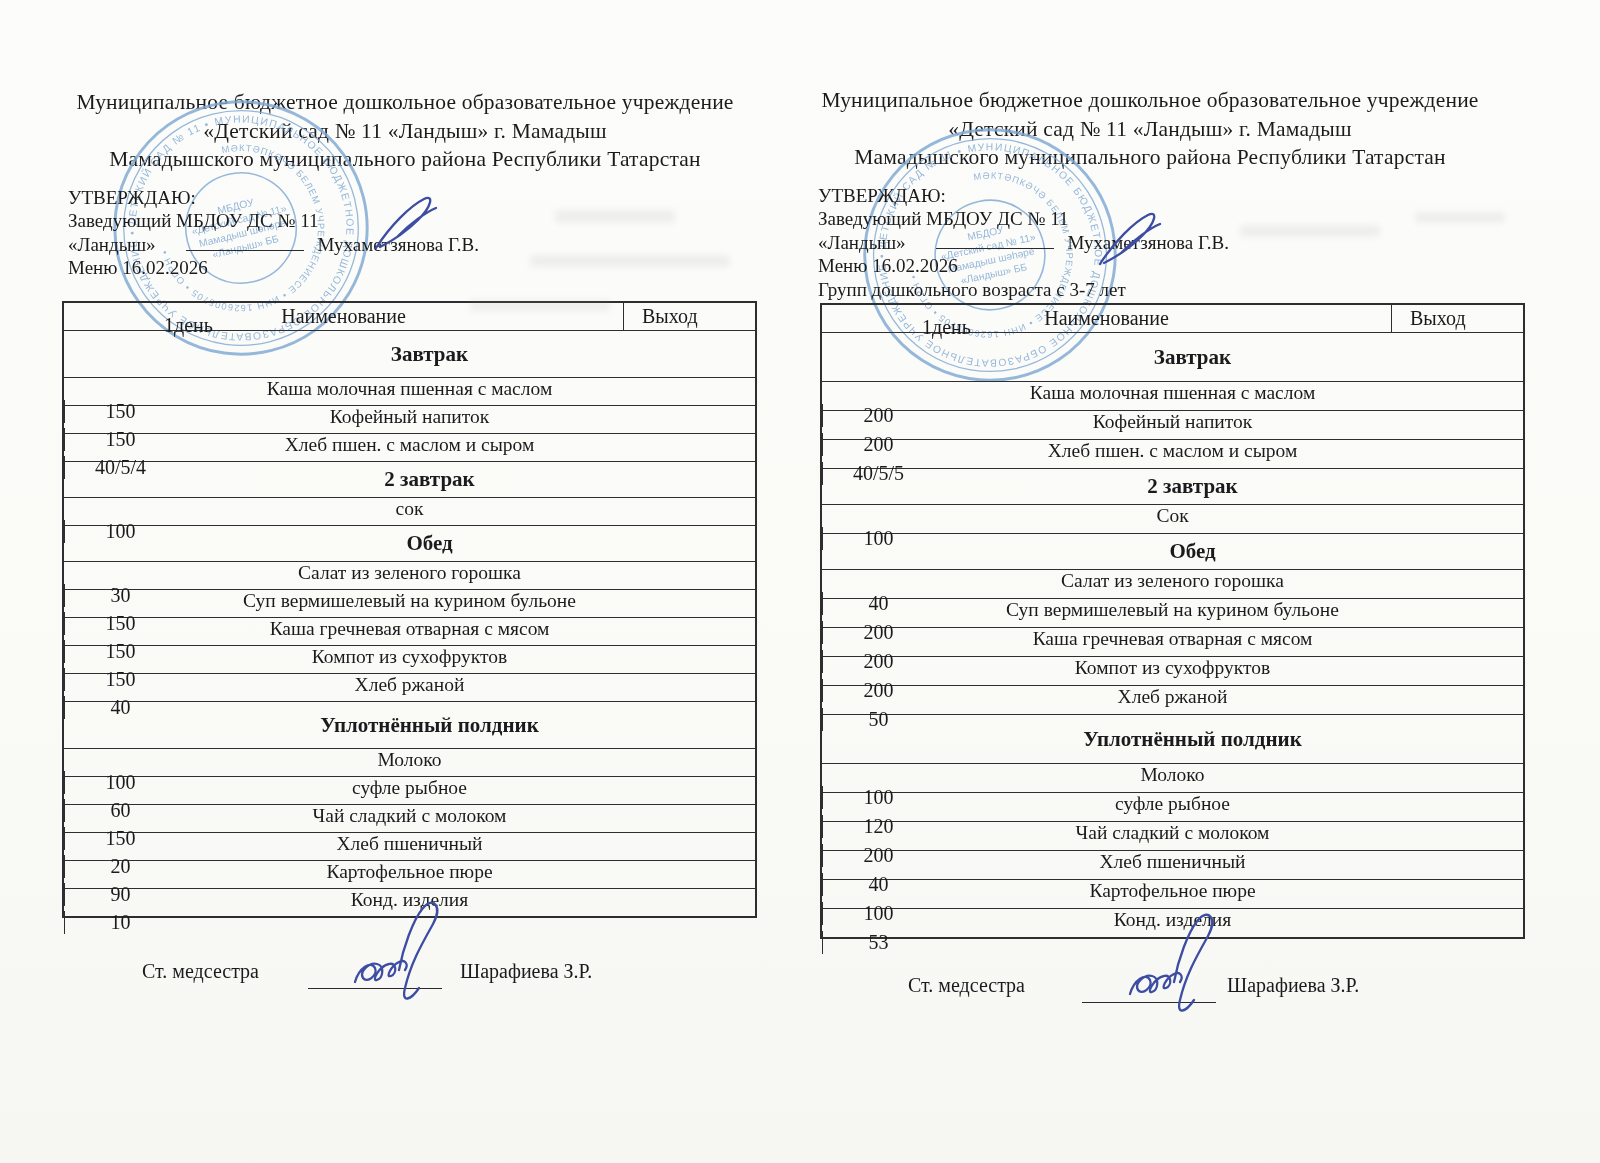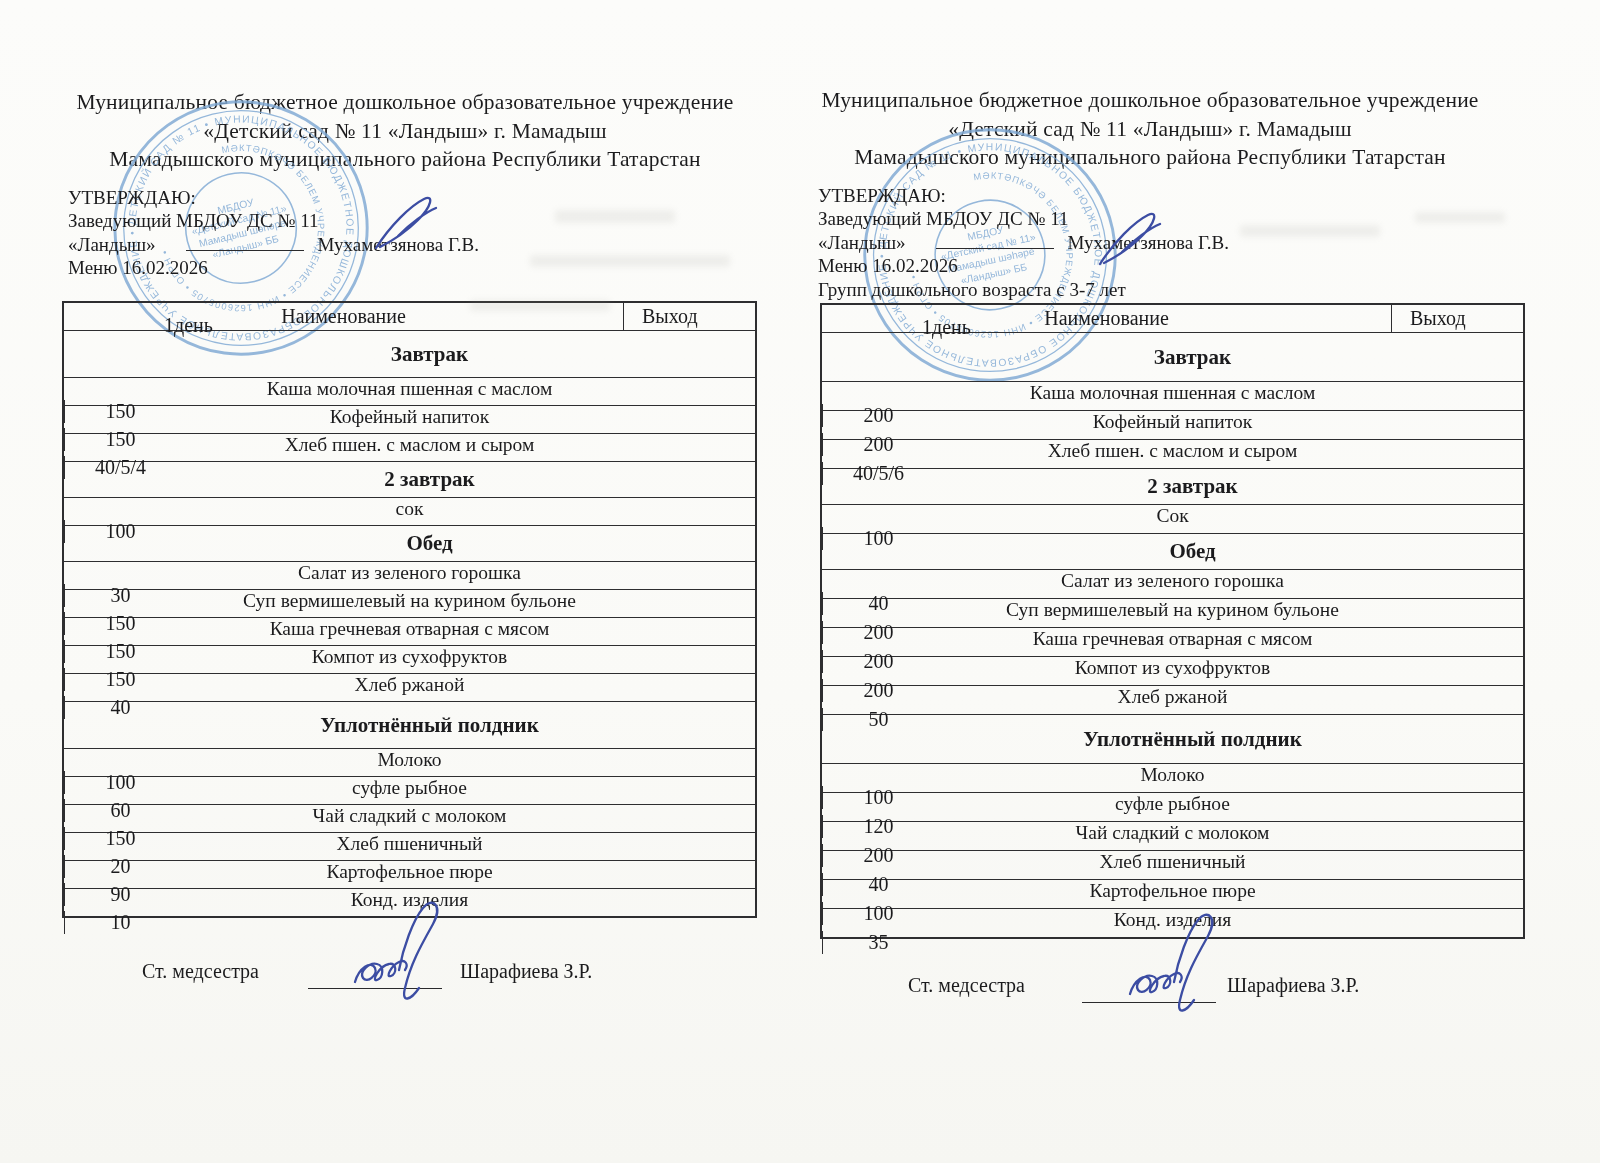--- a/index.html
+++ b/index.html
@@ -254,21 +254,21 @@
           <div class="trow item">
             <div class="cname">Каша молочная пшенная с маслом</div>
             <div class="cval">200</div>
           </div>
           <div class="trow item">
             <div class="cname">Кофейный напиток</div>
             <div class="cval">200</div>
           </div>
           <div class="trow item">
             <div class="cname">Хлеб пшен. с маслом и сыром</div>
-            <div class="cval">40/5/6</div>
+            <div class="cval">40/5/5</div>
           </div>
           <div class="trow section small">
             <span>2 завтрак</span>
           </div>
           <div class="trow item">
             <div class="cname">Сок</div>
             <div class="cval">100</div>
           </div>
           <div class="trow section small">
             <span>Обед</span>
@@ -311,21 +311,21 @@
           <div class="trow item">
             <div class="cname">Хлеб пшеничный</div>
             <div class="cval">40</div>
           </div>
           <div class="trow item">
             <div class="cname">Картофельное пюре</div>
             <div class="cval">100</div>
           </div>
           <div class="trow item">
             <div class="cname">Конд. изделия</div>
-            <div class="cval">35</div>
+            <div class="cval">53</div>
           </div>
         </div>
     </div>
 
     <div class="ghost" style="left:450px;top:225px;width:140px;height:12px;"></div>
     <div class="ghost" style="left:625px;top:212px;width:90px;height:11px;"></div>
 
     <span class="footer-role">Ст. медсестра</span>
     <span class="footer-line"></span>
     <svg class="inksig sig-nurse" width="135" height="112" viewBox="0 0 135 112">

